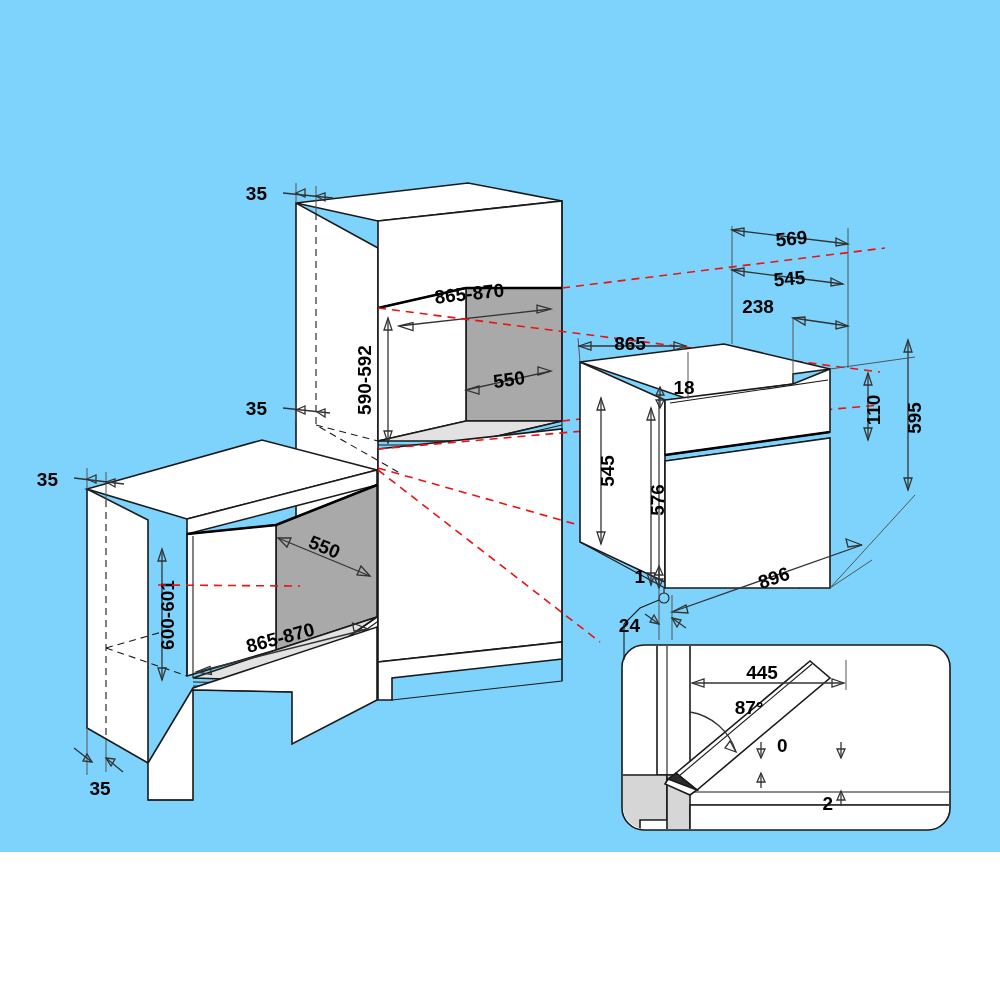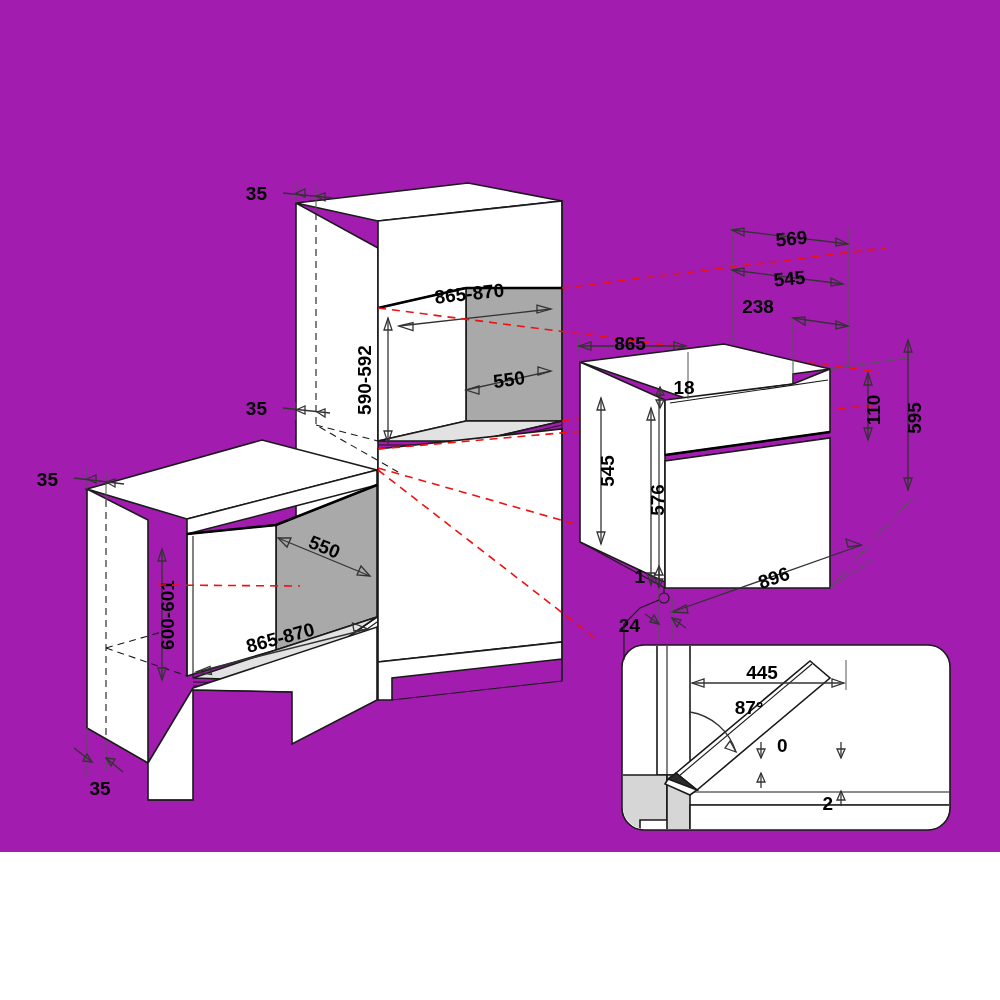--- a/index.html
+++ b/index.html
@@ -10,21 +10,21 @@
   body {
     width: 1000px;
     height: 1000px;
     font-family: "Liberation Sans", sans-serif;
     overflow: hidden;
   }
   #stage {
     position: relative;
     width: 1000px;
     height: 852px;
-    background: #a21caf;
+    background: #7dd3fc;
   }
   #drawing {
     position: absolute;
     left: 0;
     top: 0;
     width: 1000px;
     height: 1000px;
   }
   .dimtext {
     font-family: "Liberation Sans", sans-serif;

